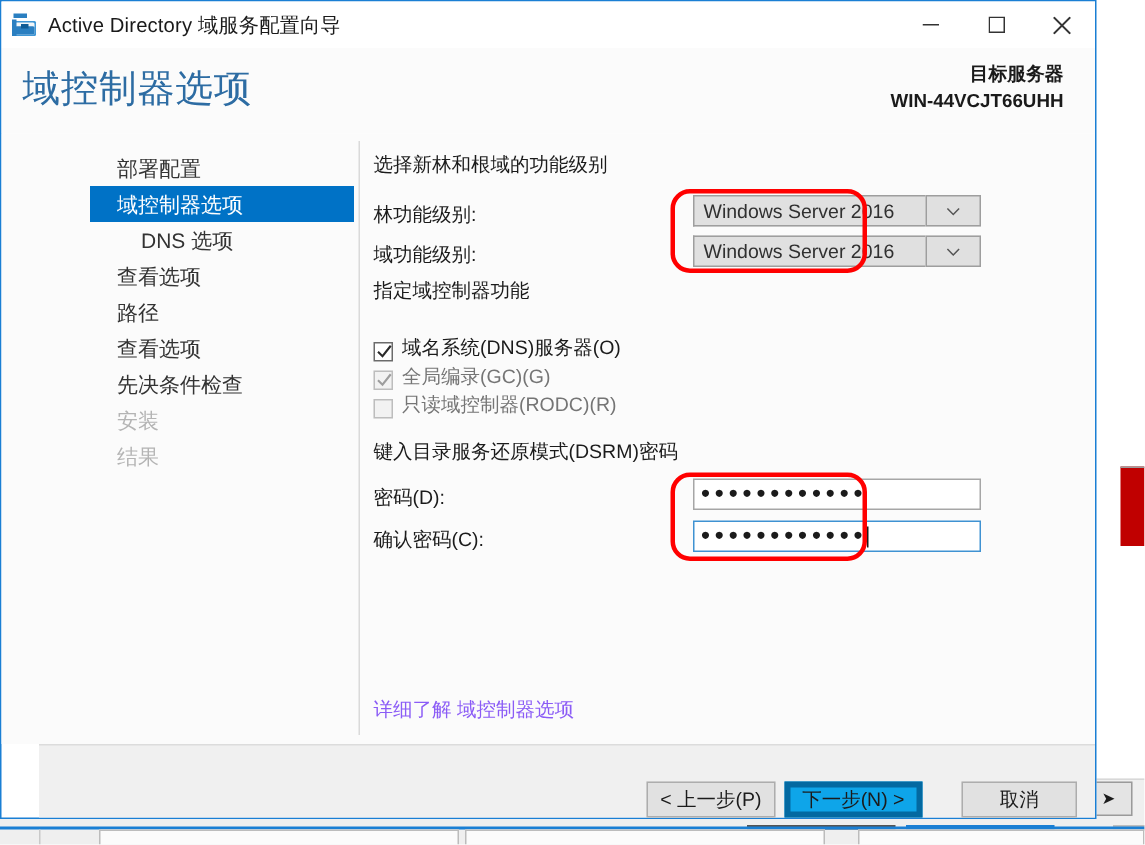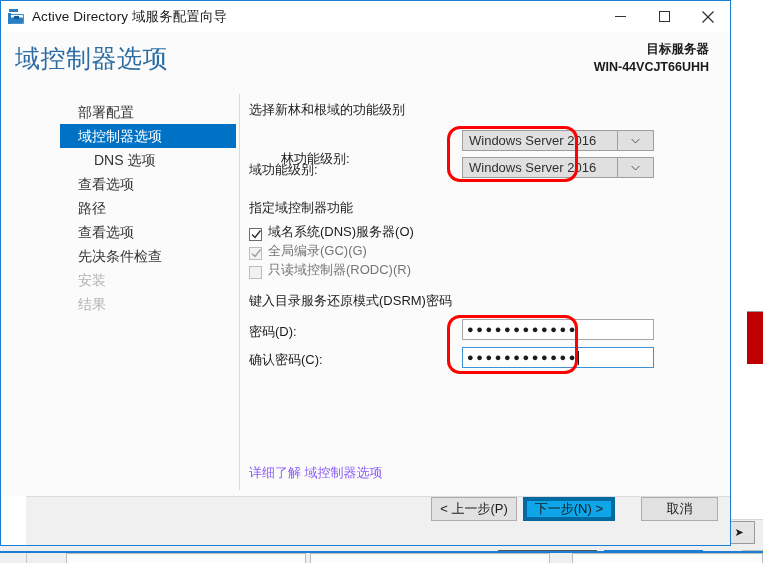--- a/index.html
+++ b/index.html
@@ -322,21 +322,21 @@
     white-space: nowrap;
     text-decoration: none;
   }
 
   
   .footer {
     flex: 0 0 48px;
     background: #f0f0f0;
     border-top: 1px solid #dcdcdc;
     display: flex;
-    align-items: flex-start;
+    align-items: flex-end;
     justify-content: flex-end;
     padding-right: 12px;
     gap: 6px;
     margin-left: 25px;
   }
   .btn {
     min-width: 77px;
     height: 24px;
     box-sizing: border-box;
     background: #e1e1e1;
@@ -446,41 +446,41 @@
       <div class="nav-item">查看选项</div>
       <div class="nav-item">先决条件检查</div>
       <div class="nav-item disabled">安装</div>
       <div class="nav-item disabled">结果</div>
     </div>
 
     <div class="content">
 
       <div class="section-label" style="left:9px; top:12px;">选择新林和根域的功能级别</div>
 
-      <div class="field-label" style="left:9px; top:61px;margin-left:32px;">林功能级别:</div>
+      <div class="field-label" style="left:9px; top:45px;">林功能级别:</div>
       <div class="combo" style="left:222px; top:41px;">
         <div class="combo-text">Windows Server 2016</div>
         <div class="combo-arrow">
           <svg width="9" height="6" viewBox="0 0 9 6">
               <path d="M0.6 1 L4.5 5 L8.4 1" fill="none" stroke="#555" stroke-width="1"></path>
             </svg>
         </div>
       </div>
 
       <div class="field-label" style="left:9px; top:72px;">域功能级别:</div>
       <div class="combo" style="left:222px; top:68px;">
         <div class="combo-text">Windows Server 2016</div>
         <div class="combo-arrow">
           <svg width="9" height="6" viewBox="0 0 9 6">
               <path d="M0.6 1 L4.5 5 L8.4 1" fill="none" stroke="#555" stroke-width="1"></path>
             </svg>
         </div>
       </div>
 
-      <div class="section-label" style="left:9px; top:110px;">指定域控制器功能</div>
+      <div class="section-label" style="left:9px; top:96px;">指定域控制器功能</div>
 
       <div class="cb-row" style="left:9px; top:134px;">
         <span class="cb-box">
           <svg class="tick" width="11" height="11" viewBox="0 0 11 11">
             <path d="M1 5.5 L4 8.5 L9.5 1.5" fill="none" stroke="#2b2b2b" stroke-width="1.4"></path>
           </svg>
         </span>
         <span>域名系统(DNS)服务器(O)</span>
       </div>
 

